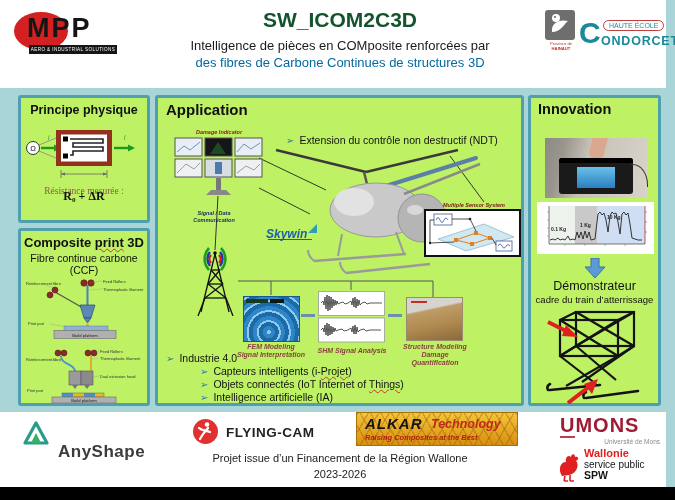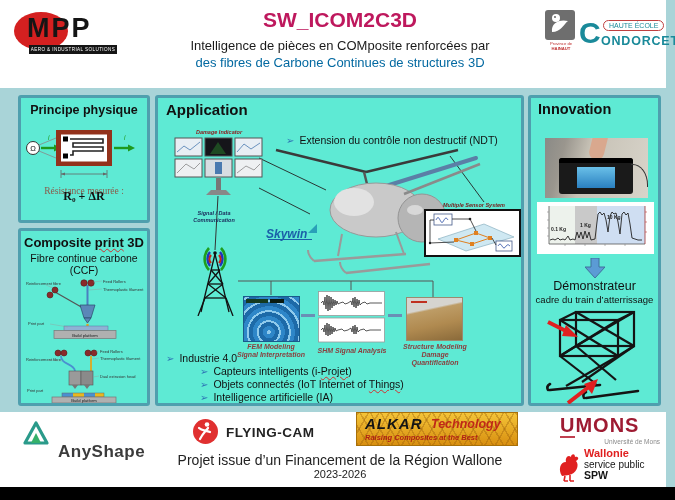--- a/index.html
+++ b/index.html
@@ -1,19 +1,19 @@
 <!DOCTYPE html>
 <html><head>
 <meta charset="utf-8">
 <style>
   html,body{margin:0;padding:0;background:#888;}
   .stage{position:relative;width:675px;height:500px;background:#a9d4d8;overflow:hidden;
          font-family:"Liberation Sans",sans-serif;color:#111;}
   .abs{position:absolute;}
-  .panel{position:absolute;background:#5eead4;border:3px solid #4f9fae;border-radius:3px;box-sizing:border-box;}
+  .panel{position:absolute;background:#bef264;border:3px solid #4f9fae;border-radius:3px;box-sizing:border-box;}
   .whiteband{position:absolute;background:#fff;}
   .ctr{text-align:center;}
   .bold{font-weight:bold;}
   .ital{font-style:italic;}
   .squig{text-decoration:underline;text-decoration-style:wavy;text-decoration-color:#d03030;text-decoration-thickness:1px;}
   .arrowg{color:#2e75b6;font-size:10px;margin-right:5px;}
   .tinycap{font-size:7px;font-style:italic;font-weight:bold;color:#8a4040;line-height:1.15;text-align:center;}
   .seriffam{font-family:"Liberation Serif",serif;}
   svg text{font-family:"Liberation Sans",sans-serif;}
 </style>
@@ -24,21 +24,21 @@
 
   <div class="whiteband" style="left:0;top:0;width:666px;height:88px;">
 
     <div class="abs" style="left:14px;top:12px;width:110px;height:48px;">
       <div class="abs" style="left:0;top:0;width:54px;height:38px;background:#d42020;border-radius:50%;"></div>
       <div class="abs bold" style="left:13px;top:1px;font-size:27px;letter-spacing:2px;color:#151515;">MPP</div>
       <div class="abs" style="left:15px;top:33px;width:88px;height:9px;background:#151515;color:#fff;font-size:4.6px;text-align:center;line-height:9px;letter-spacing:0.4px;">AERO &amp; INDUSTRIAL SOLUTIONS</div>
     </div>
 
     <div class="abs ctr" style="left:150px;top:8px;width:380px;">
-      <div class="bold" style="font-size:21px;color:#be185d;">SW_ICOM2C3D</div>
+      <div class="bold" style="font-size:21px;color:#14532d;">SW_ICOM2C3D</div>
       <div style="font-size:13px;margin-top:6px;color:#1a1a1a;">Intelligence de pièces en COMposite renforcées par</div>
       <div style="font-size:13px;margin-top:2px;color:#0369a1;">des fibres de Carbone Continues de structures 3D</div>
     </div>
 
     <div class="abs" style="left:545px;top:8px;width:116px;height:52px;">
       <div class="abs" style="left:0;top:2px;width:30px;height:30px;background:#6e6e6e;border-radius:3px;">
         <svg width="30" height="30" viewBox="0 0 30 30">
           <circle cx="11" cy="8" r="4" fill="#fff"></circle>
           <path d="M7,22 C6,13 14,9 23,11 C18,15 16,22 7,22 Z" fill="#fff"></path>
           <circle cx="10" cy="7" r="0.9" fill="#555"></circle>
@@ -400,19 +400,19 @@
         <path d="M6,26 C2,20 4,12 10,12 C9,8 12,4 15,7 C15,4 19,3 19,7 C22,6 24,9 20,11 C24,15 20,24 13,25 Z" fill="#e02020"></path>
         <path d="M9,26 L8,31 M14,25 L14,31 M8,31 L12,31 M14,31 L18,31" stroke="#e02020" stroke-width="1.6" fill="none"></path>
       </svg>
       <div class="abs" style="left:28px;top:0px;line-height:1.05;">
         <div class="bold" style="font-size:11px;color:#e02020;">Wallonie</div>
         <div style="font-size:10px;color:#141414;">service public</div>
         <div class="bold" style="font-size:10.5px;color:#141414;">SPW</div>
       </div>
     </div>
 
-    <div class="abs ctr" style="left:140px;top:40px;width:400px;font-size:14px;color:#222;">Projet issue d’un Financement de la Région Wallone</div>
+    <div class="abs ctr" style="left:140px;top:40px;width:400px;font-size:11px;color:#222;">Projet issue d’un Financement de la Région Wallone</div>
     <div class="abs ctr" style="left:140px;top:56px;width:400px;font-size:11px;color:#222;">2023-2026</div>
   </div>
 
   <div class="abs" style="left:0;top:487px;width:675px;height:13px;background:#000;"></div>
 
 </div>
 
 </body></html>

